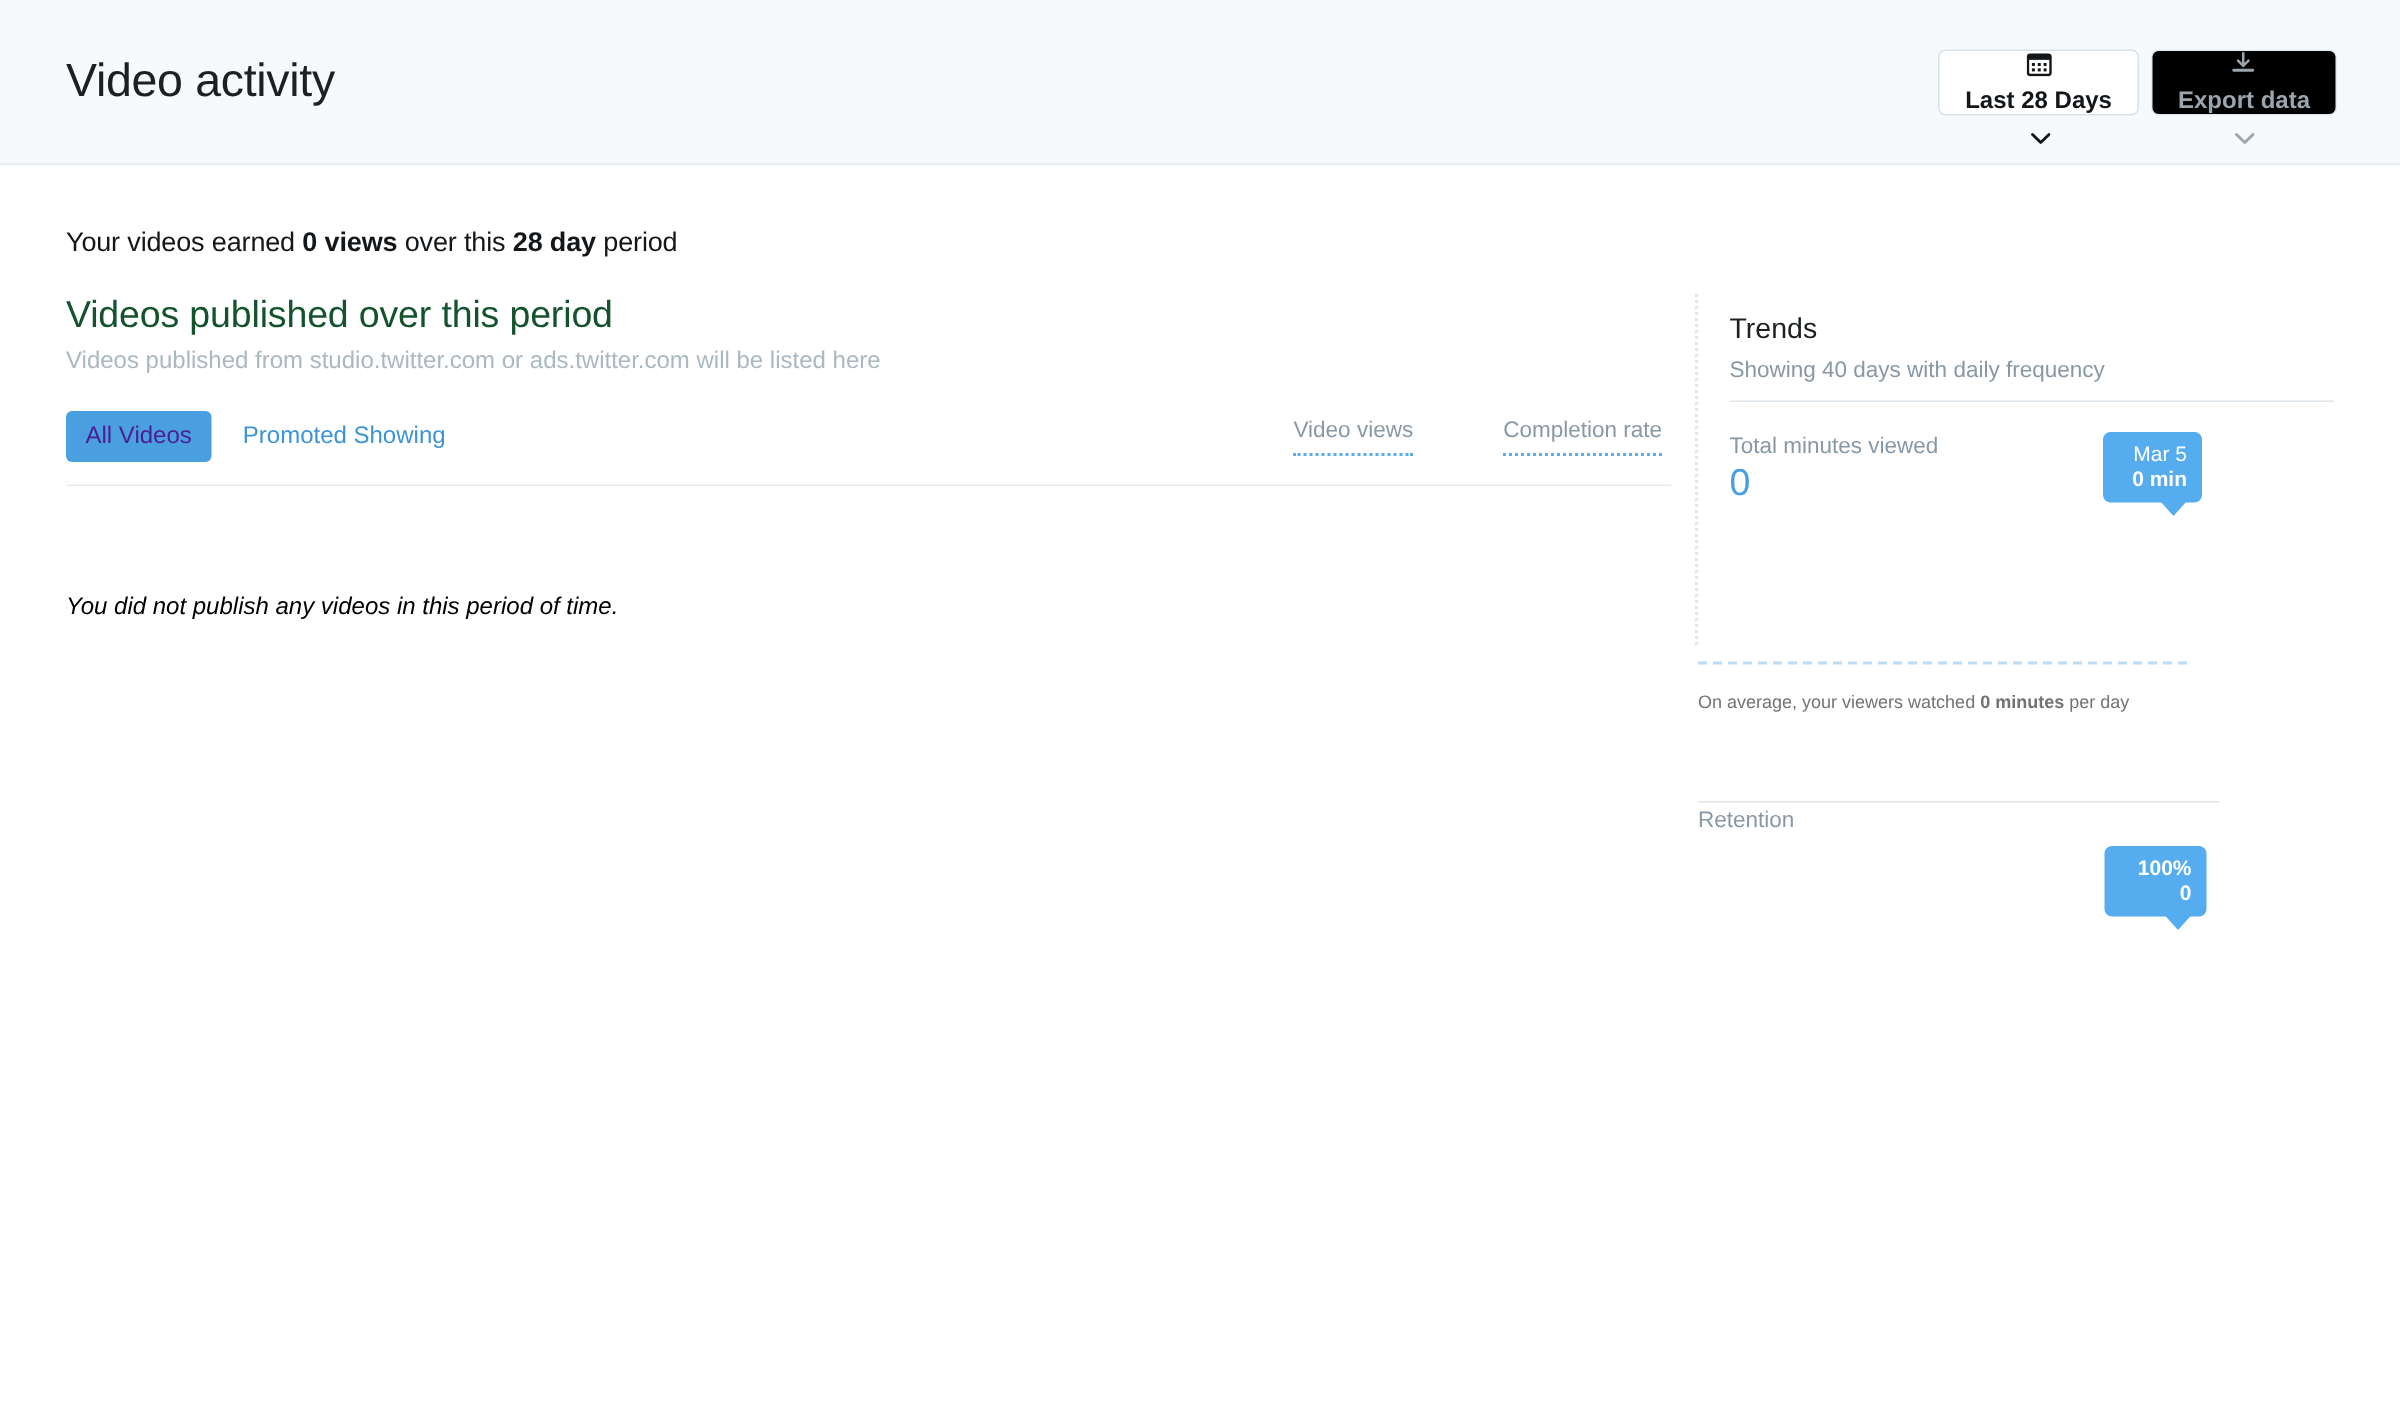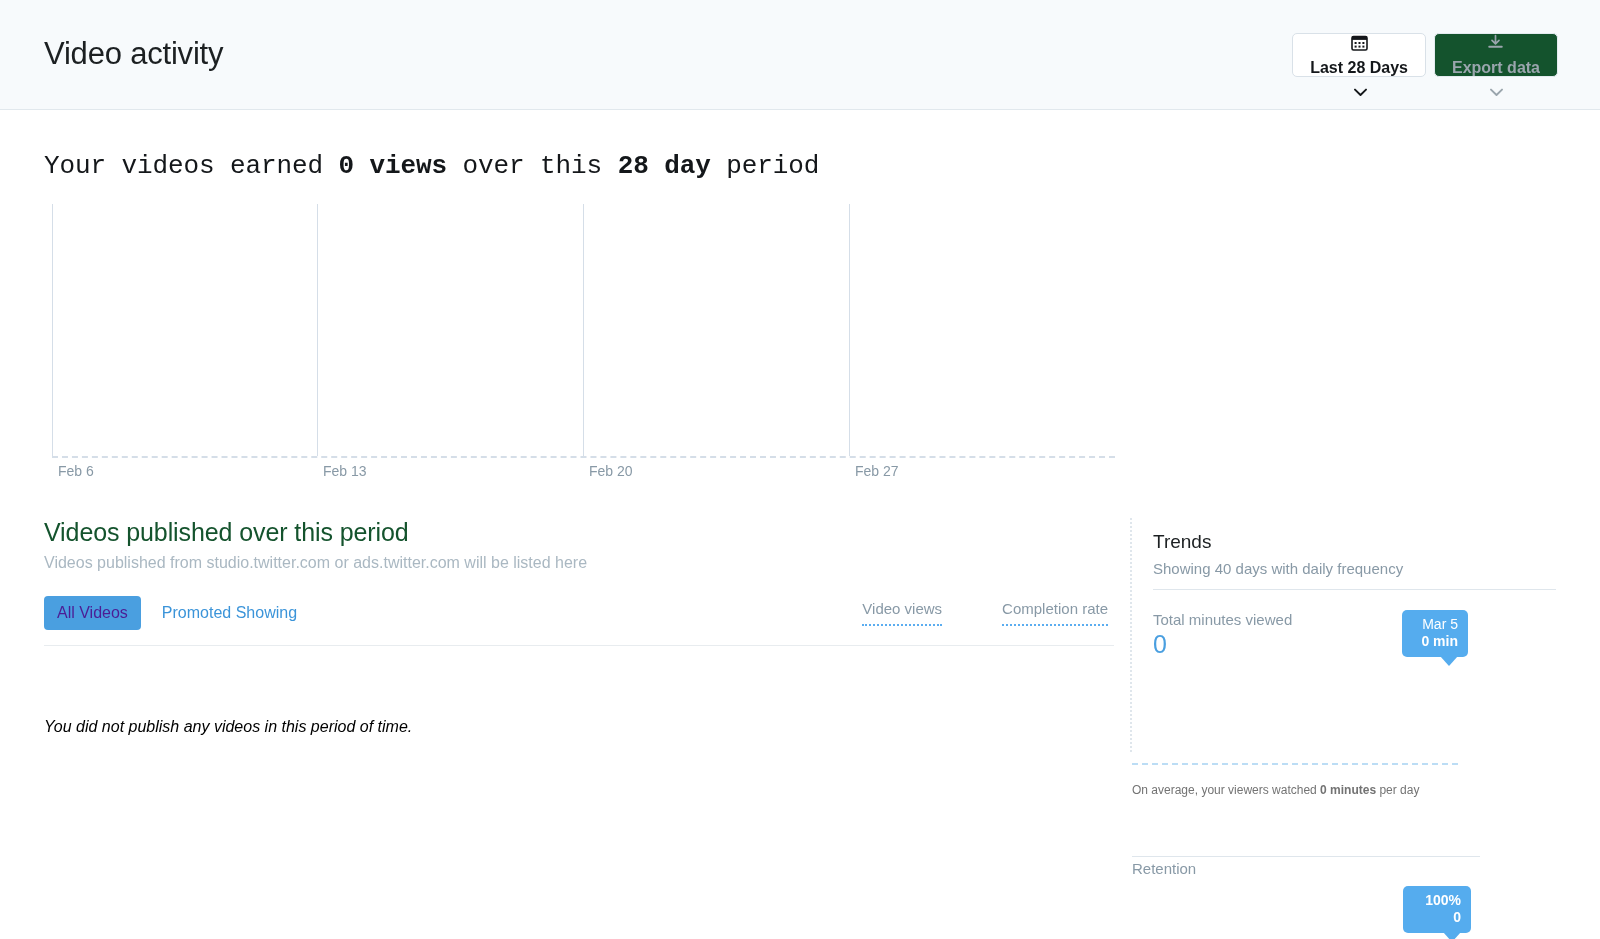--- a/index.html
+++ b/index.html
@@ -43,36 +43,35 @@
     font-weight: bold;
     background: #ffffff;
     border: 1px solid #d9e1e8;
     color: #14171a;
     cursor: pointer;
     white-space: nowrap;
     font-family: "Liberation Sans", sans-serif;
     flex-direction: column;
   }
   .btn.muted {
-    background: #14532d;
+    background: #000000;
     border-color: #e4ebf0;
     color: #9aa5ad;
   }
   .btn .caret { font-size: 13px; margin-left: 2px; }
   .icon-cal, .icon-dl { display: inline-block; line-height: 0; }
 
   
   .content { padding: 0 44px; }
   .summary-line {
-    font-size: 26px;
+    font-size: 18px;
     font-weight: 400;
     color: #14171a;
     margin: 41px 0 0 0;
     letter-spacing: -0.1px;
-    font-family: Liberation Mono, monospace;
   }
   .summary-line b { font-weight: bold; }
 
   
   .chart-wrap {
     position: relative;
     height: 290px;
     margin-top: 23px;
     width: 1063px;
   }
@@ -275,33 +274,20 @@
 
   </div>
 </div>
 
 <div class="content">
 
   <p class="summary-line">
     <span>Your videos earned </span><b>0 views</b><span> over this </span><b>28 day</b><span> period</span>
   </p>
 
-  <div class="chart-wrap">
-    <div class="chart-plot">
-      <div class="vgrid" style="left:0px;"></div>
-      <div class="vgrid" style="left:265px;"></div>
-      <div class="vgrid" style="left:531px;"></div>
-      <div class="vgrid" style="left:797px;"></div>
-    </div>
-    <div class="baseline"></div>
-    <div class="xlabel" style="left:14px;">Feb 6</div>
-    <div class="xlabel" style="left:279px;">Feb 13</div>
-    <div class="xlabel" style="left:545px;">Feb 20</div>
-    <div class="xlabel" style="left:811px;">Feb 27</div>
-  </div>
 
   <div class="lower">
 
     <div class="lower-main">
       <h2 class="section-title">Videos published over this period</h2>
       <p class="section-sub">Videos published from studio.twitter.com or ads.twitter.com will be listed here</p>
 
       <div class="tabs-row">
         <div class="tabs">
           <div class="tab active">All Videos</div>

